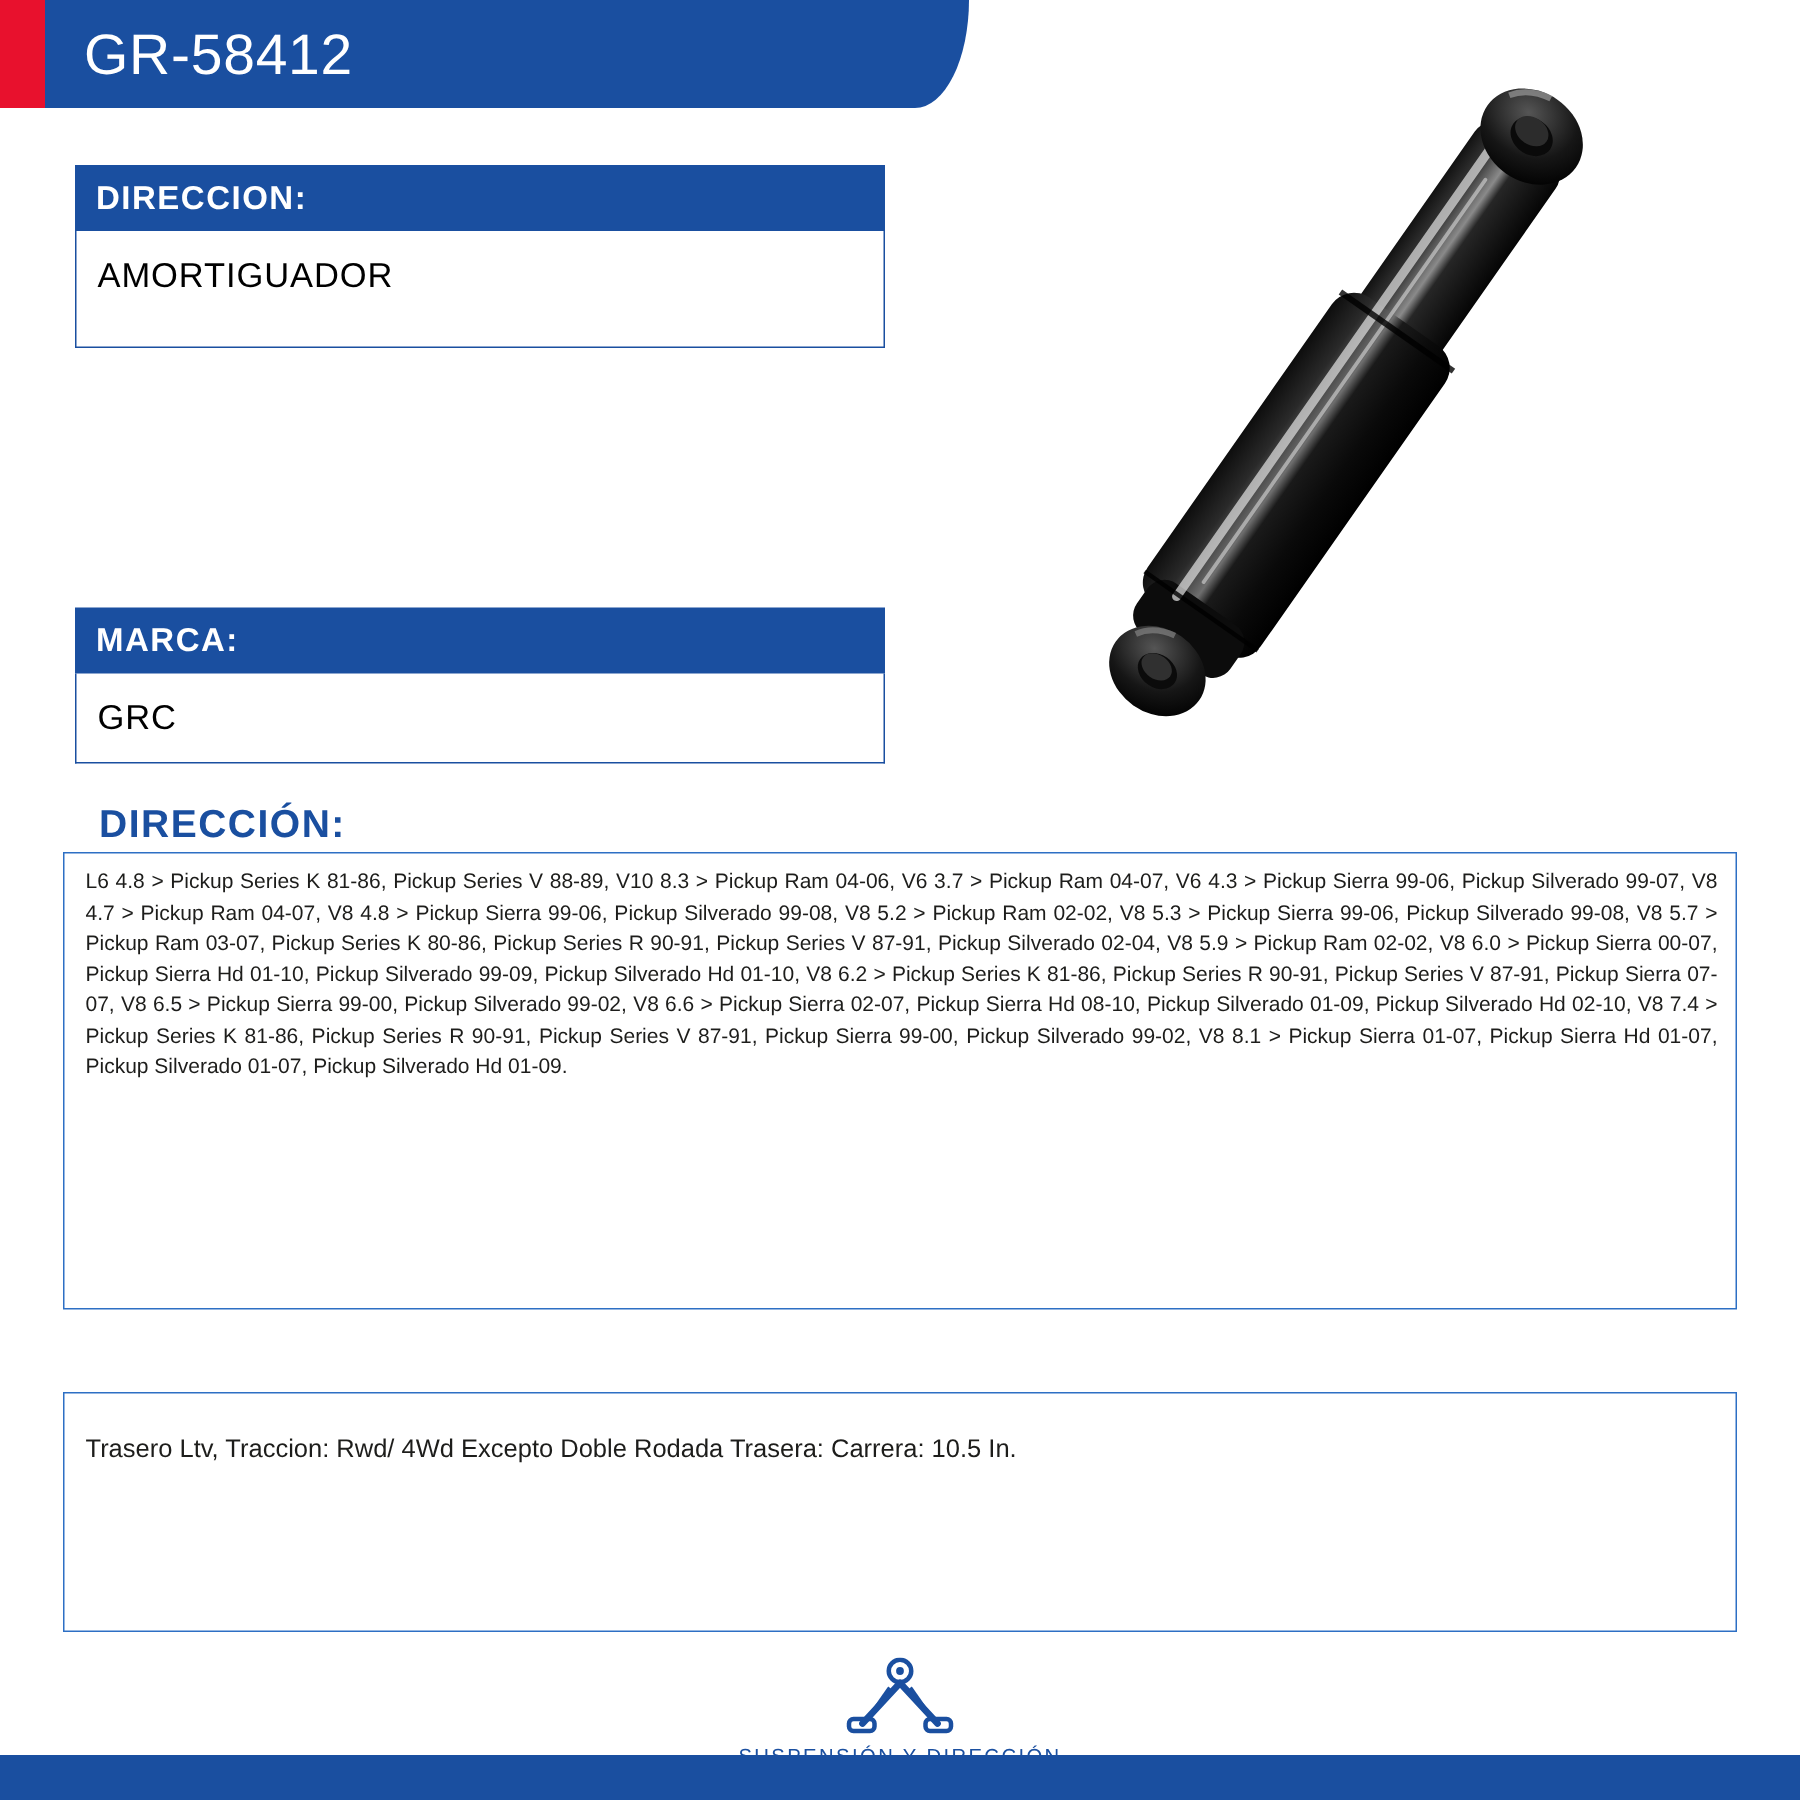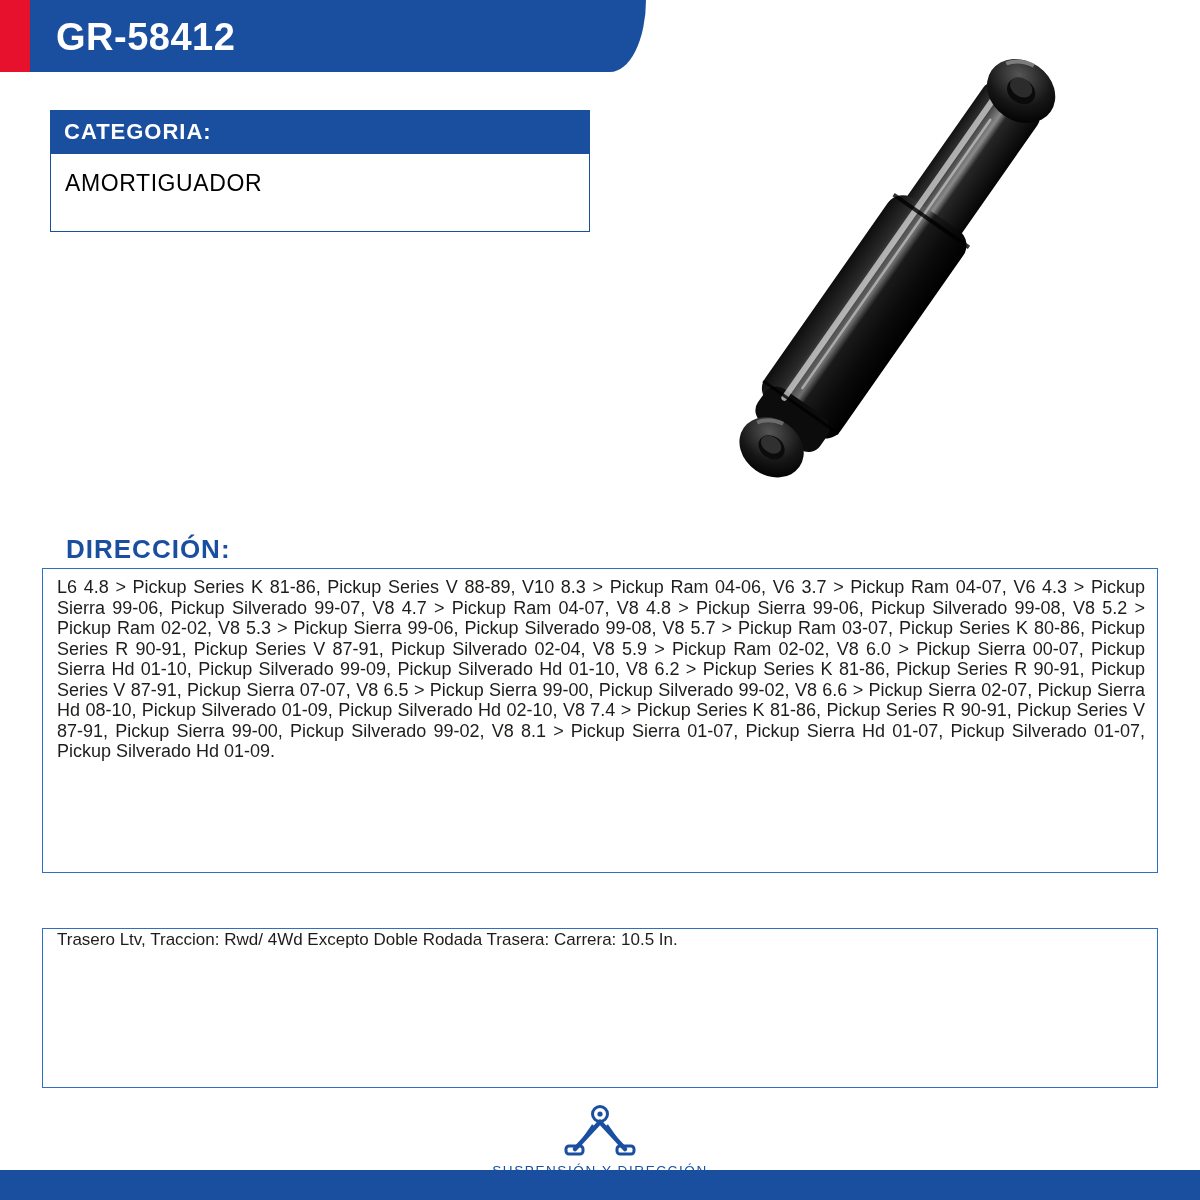--- a/index.html
+++ b/index.html
@@ -26,21 +26,21 @@
   .header-blue::after {
     content: "";
     position: absolute; top: 0; right: -36px; width: 36px; height: 72px;
     background: #1a4fa0;
     border-radius: 0 0 36px 0 / 0 0 72px 0;
   }
   .header-title {
     position: absolute; top: 16px; left: 56px;
     color: #ffffff;
     font-size: 38px;
-    font-weight: bold;
+    font-weight: normal;
     letter-spacing: 0.5px;
   }
 
   
   .field { position: absolute; left: 50px; width: 540px; }
   .field-label {
     background: #1a4fa0;
     color: #ffffff;
     font-size: 22px;
     font-weight: bold;
@@ -76,27 +76,27 @@
 
   
   .text-box {
     position: absolute;
     border: 1px solid #2d6fc4;
     color: #1d1d1b;
   }
   #box-aplicacion {
     top: 568px; left: 42px; width: 1116px; height: 305px;
     padding: 8px 12px 0 14px;
-    font-size: 18px;
+    font-size: 14px;
     line-height: 20.5px;
     text-align: justify;
   }
   #box-especificacion {
     top: 928px; left: 42px; width: 1116px; height: 160px;
-    padding: 0 12px 0 14px;
+    padding: 26px 12px 0 14px;
     font-size: 17px;
     line-height: 22px;
   }
 
   
   .product-image {
     position: absolute; top: 30px; left: 620px; width: 540px; height: 500px;
   }
   .shock-wrap {
     position: absolute; top: 0; left: 0; width: 540px; height: 500px;
@@ -124,25 +124,29 @@
 
 <div class="page">
 
   <div class="header">
     <div class="header-red"></div>
     <div class="header-blue"></div>
     <div class="header-title">GR-58412</div>
   </div>
 
   <div class="field" id="field-producto">
-    <div class="field-label">CATEGORIA:</div>
+    <div class="field-label">DIRECCION:</div>
     <div class="field-value-box">AMORTIGUADOR</div>
   </div>
 
 
+  <div class="field" id="field-marca">
+    <div class="field-label">MARCA:</div>
+    <div class="field-value-box">GRC</div>
+  </div>
 
   <div class="product-image">
     <svg class="shock-wrap" viewBox="0 0 540 500" xmlns="http://www.w3.org/2000/svg">
       <defs>
         <linearGradient id="bodyGrad" x1="0" y1="0" x2="1" y2="0">
           <stop offset="0%" stop-color="#0d0d0d"></stop>
           <stop offset="22%" stop-color="#2a2a2a"></stop>
           <stop offset="42%" stop-color="#6e6e6e"></stop>
           <stop offset="50%" stop-color="#1a1a1a"></stop>
           <stop offset="75%" stop-color="#0a0a0a"></stop>

